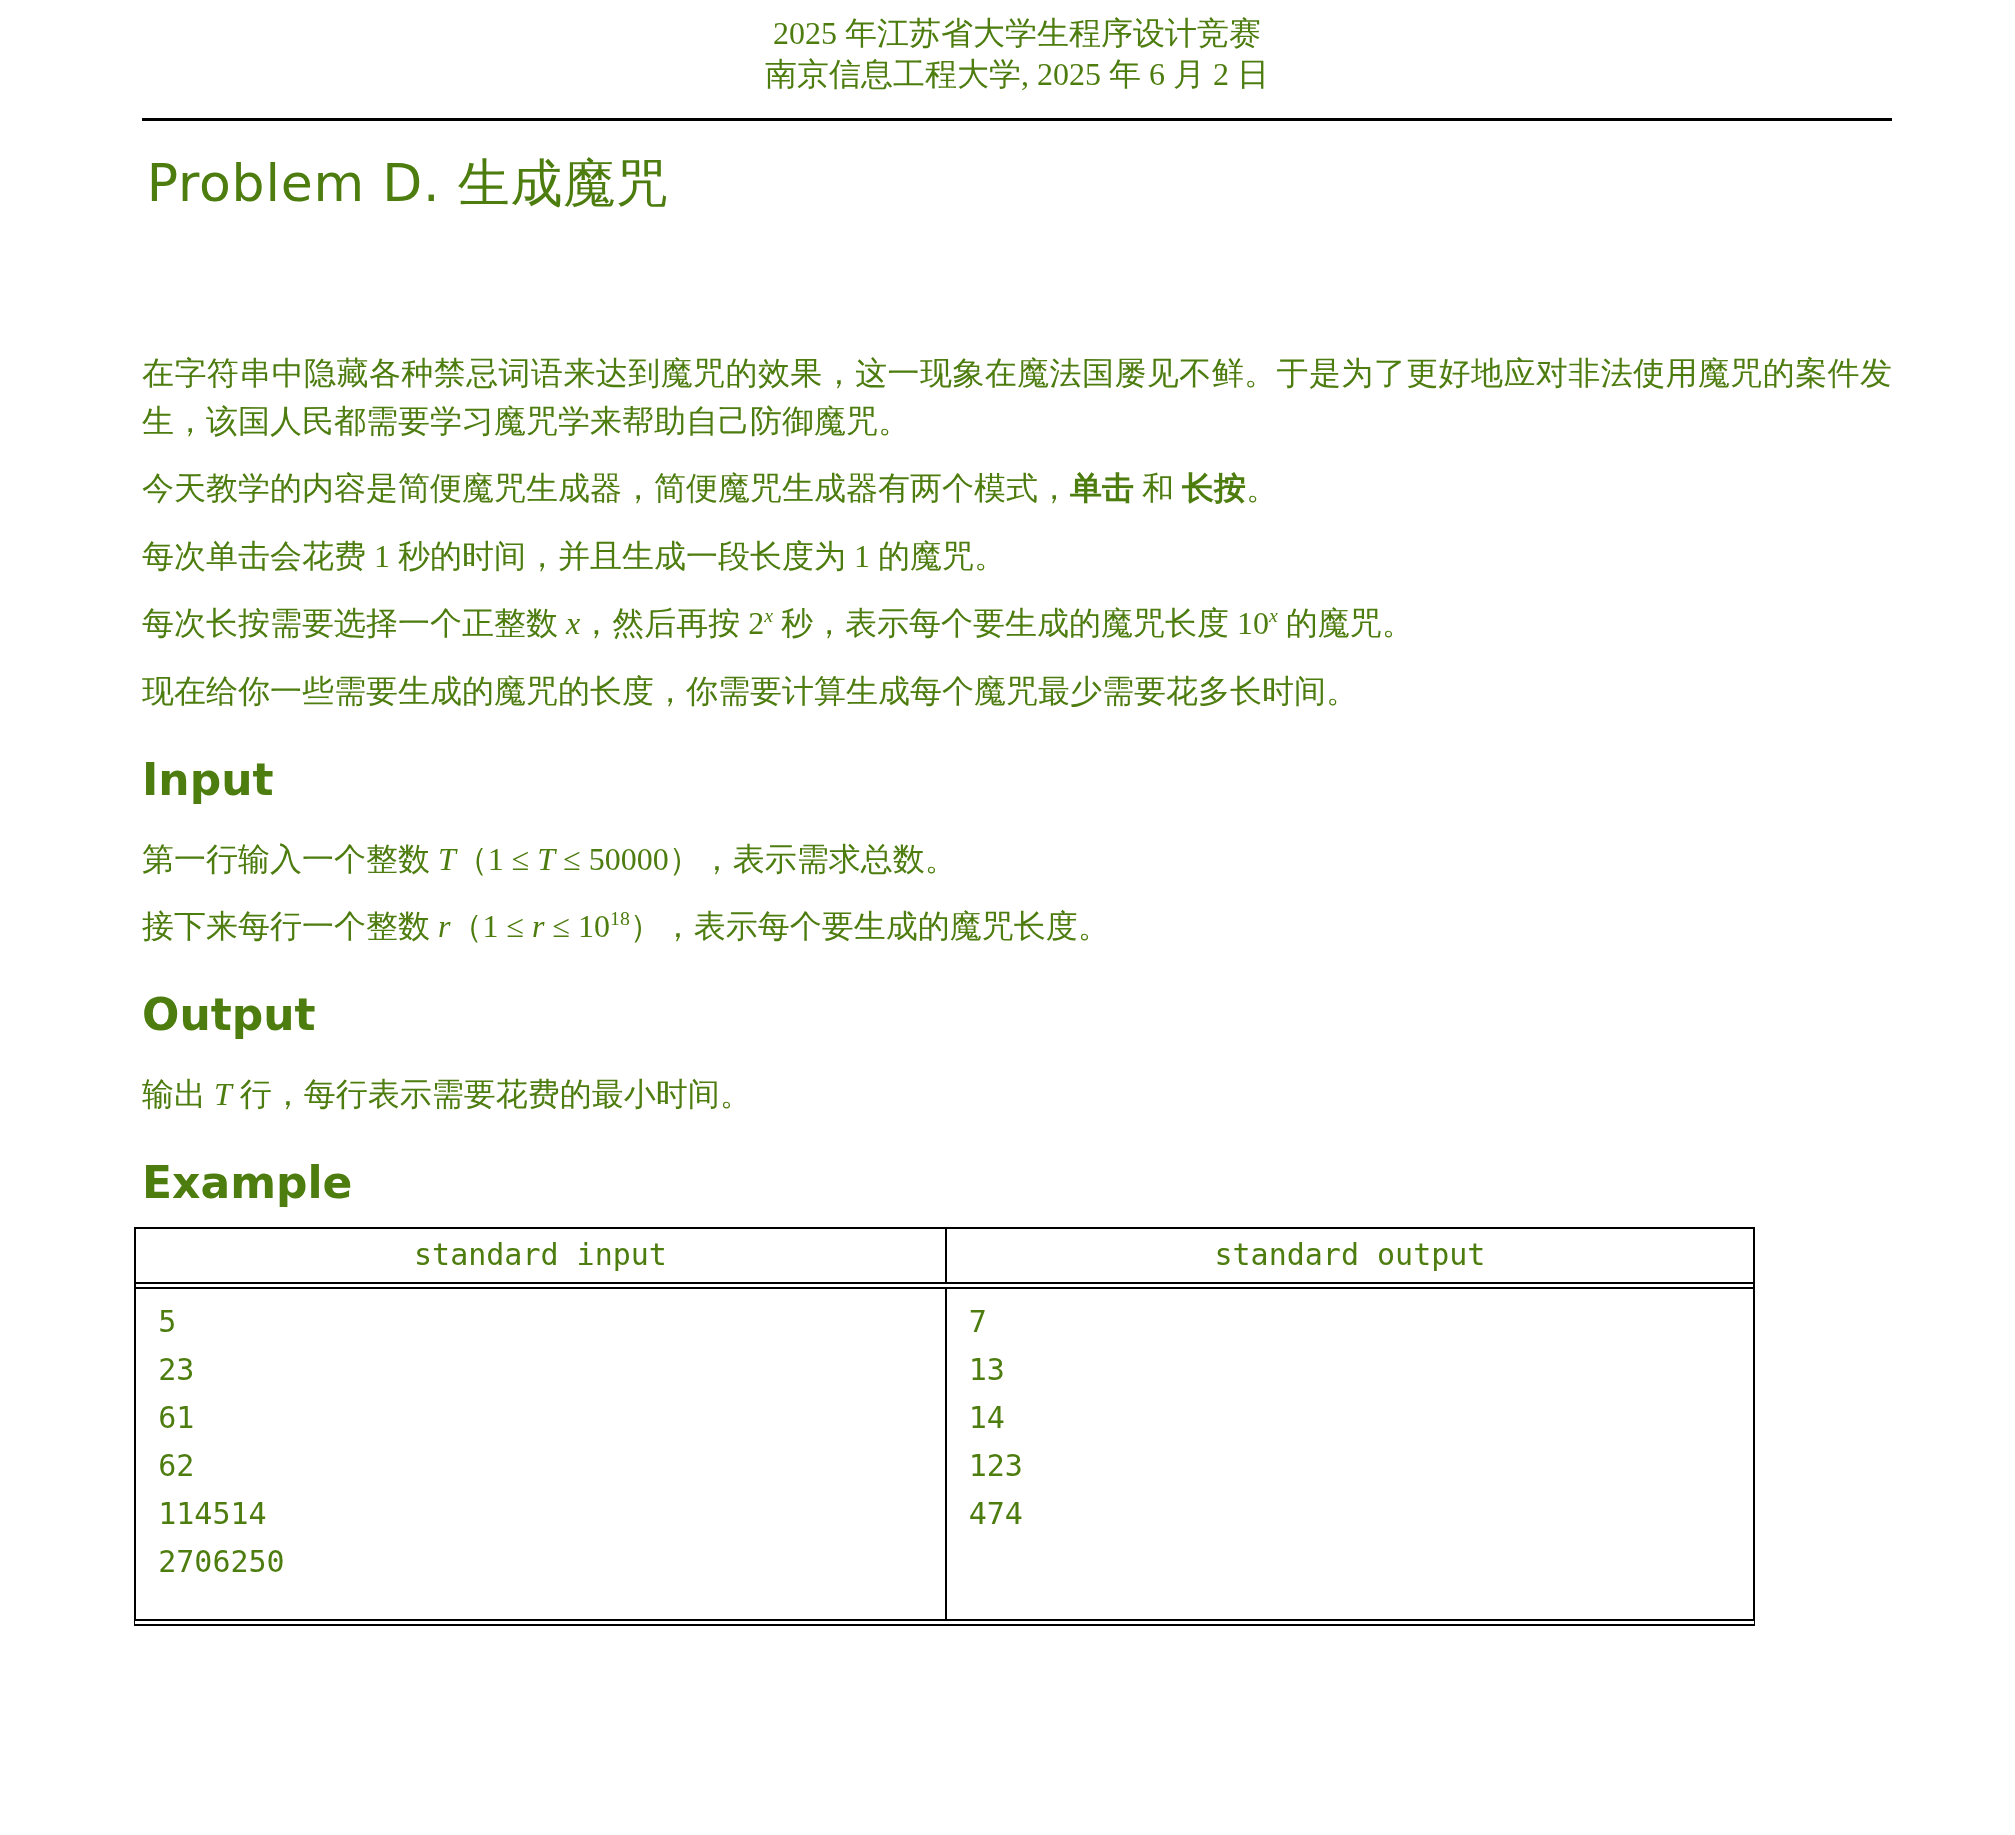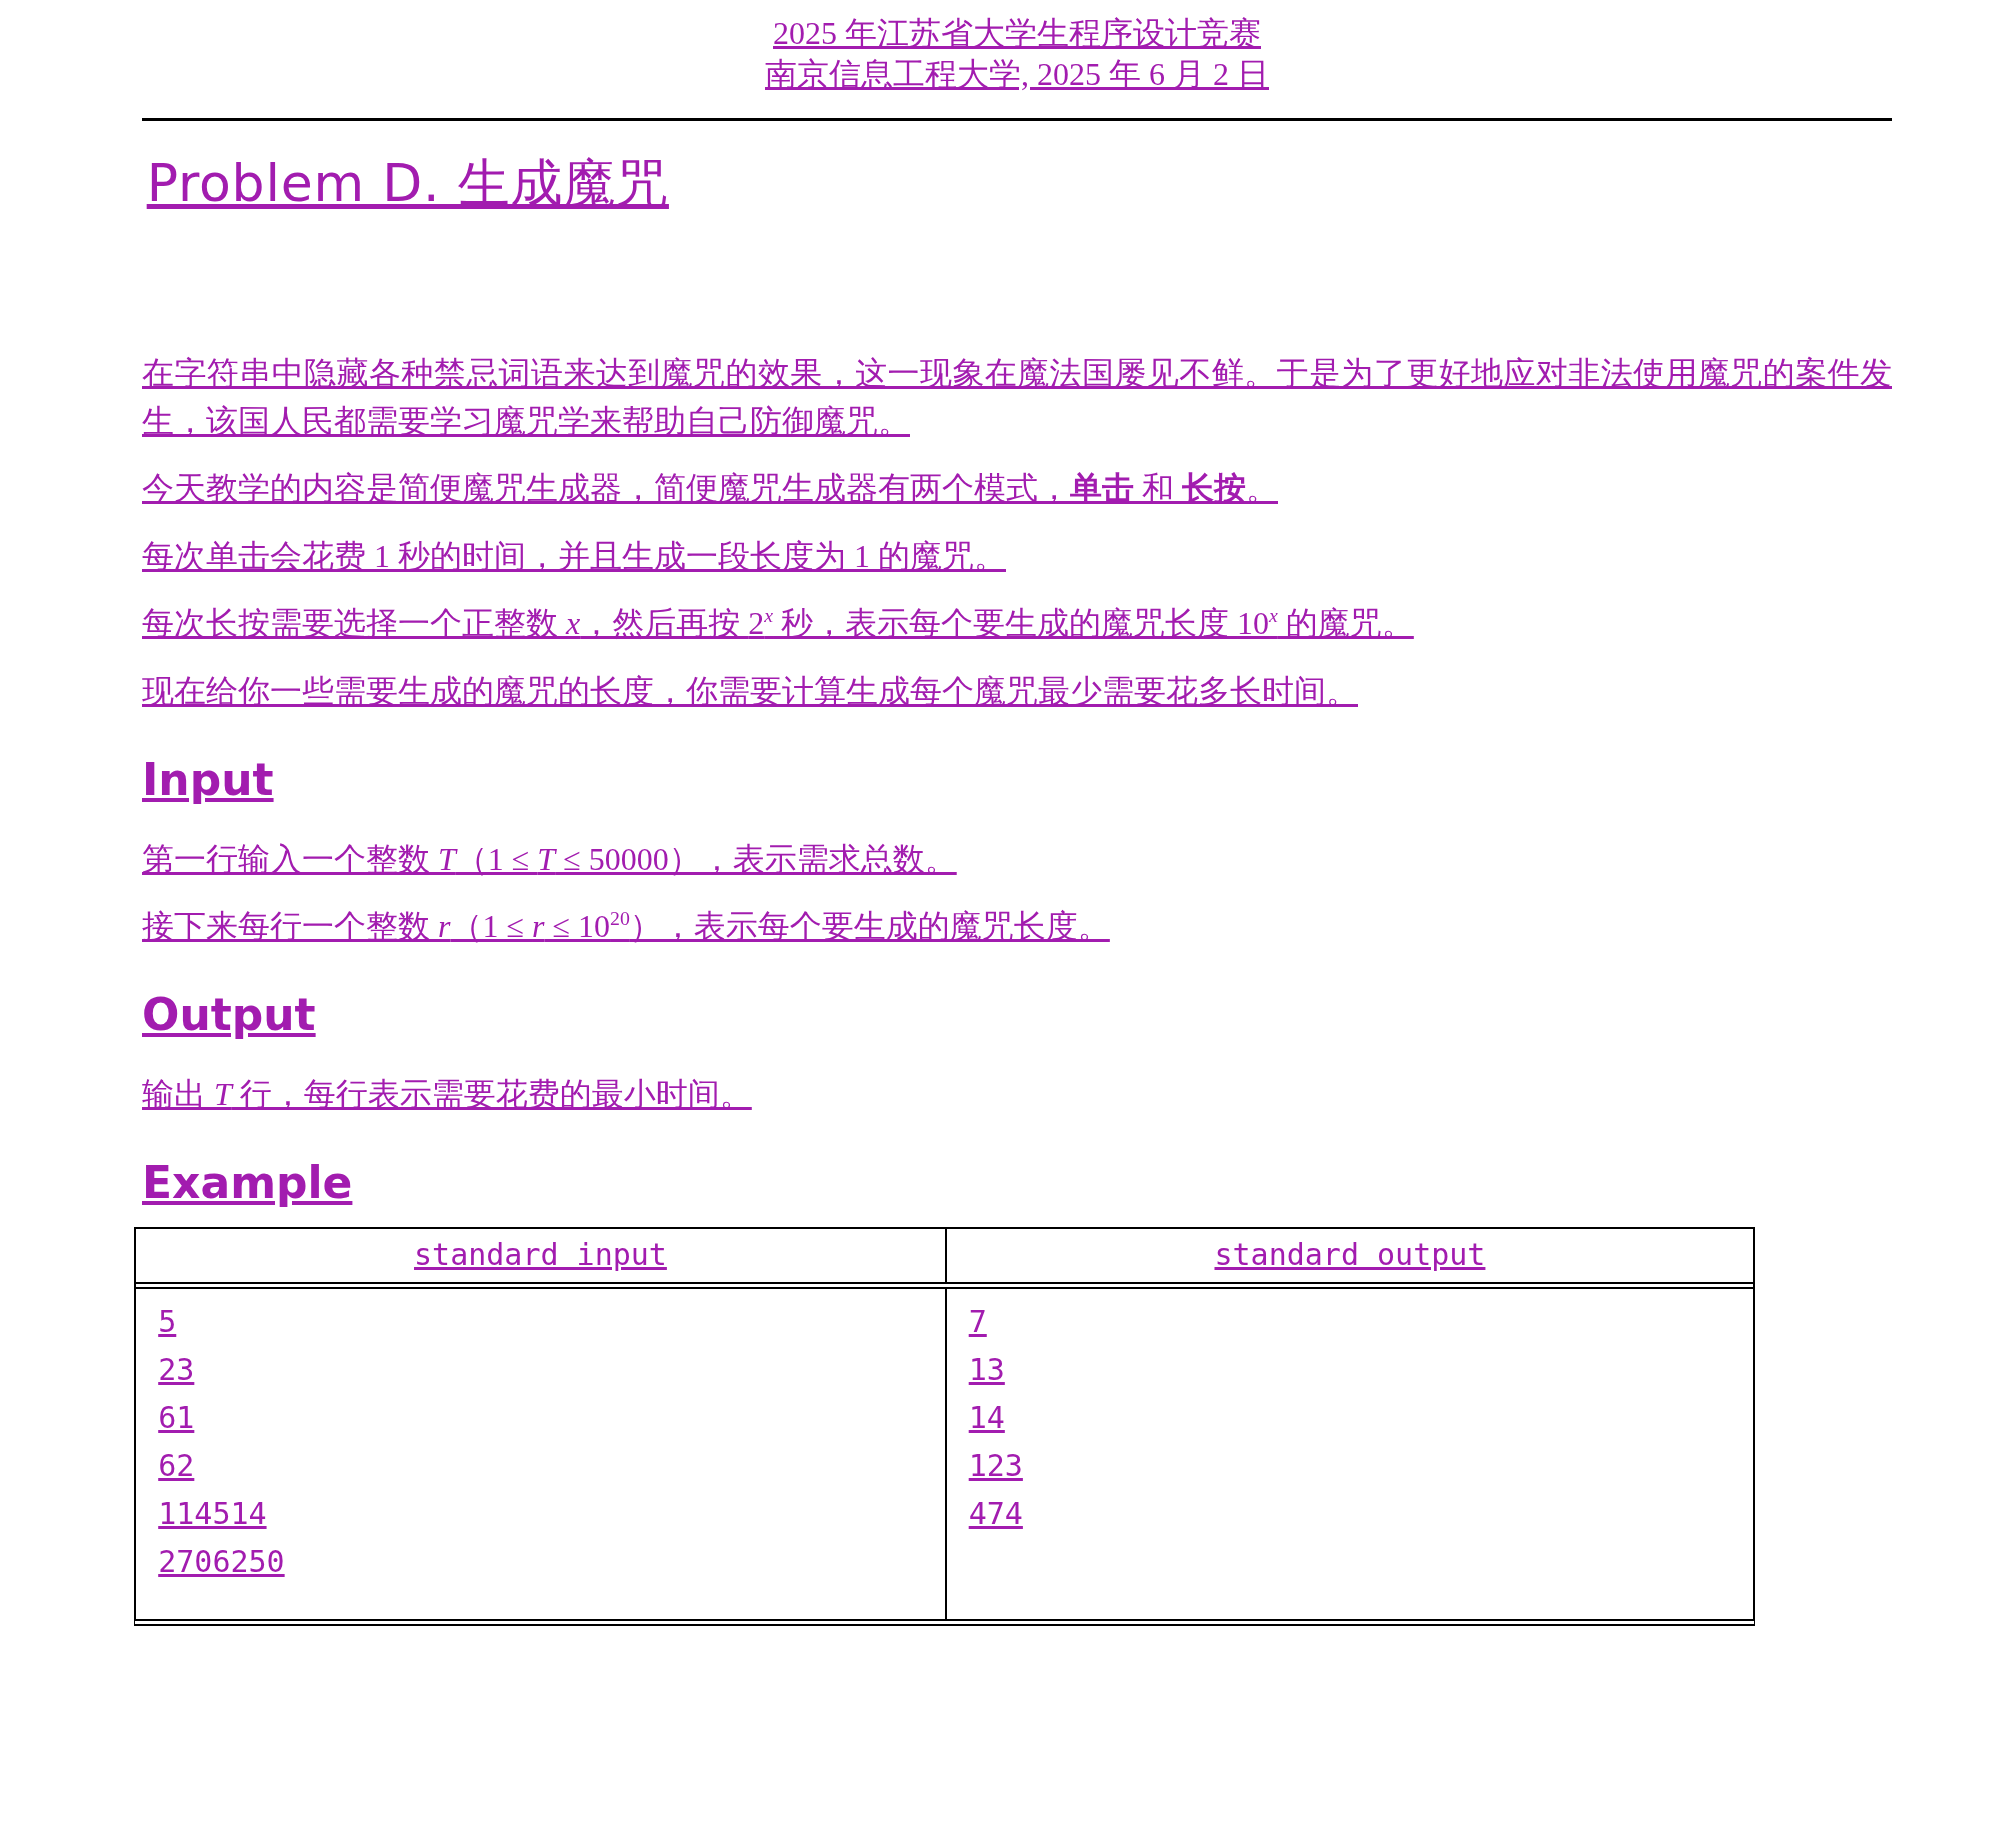--- a/index.html
+++ b/index.html
@@ -1,21 +1,20 @@
 <!DOCTYPE html>
 <html style="font-size:12.5px"><head>
 <meta charset="utf-8">
 <style>
   * { margin:0; padding:0; box-sizing:border-box; }
   html,body { background:#ffffff; }
   .page {
     position:relative; width:2015px; height:1835px;
-    background:#ffffff; color:#a21caf; overflow:hidden;
+    background:#ffffff; color:#4d7c0f; overflow:hidden;
     font-family:"Liberation Serif","DejaVu Serif",serif;
-    text-decoration:underline;
   }
   .content { padding:12.5px 123px 0 142px; }
   .doc-header { text-align:center; font-size:32px; line-height:41px; }
   .header-rule { height:3.1px; background:#000000; margin-top:23.4px; }
   .problem-title {
     font-family:"DejaVu Sans","Liberation Sans",sans-serif;
     font-weight:normal; font-size:52px; margin-top:28px; margin-left:4.7px;
     letter-spacing:0.8px;
   }
   .body-p {
@@ -67,21 +66,21 @@
     <p class="body-p">每次单击会花费 1 秒的时间，并且生成一段长度为 1 的魔咒。</p>
 
     <p class="body-p"><span>每次长按需要选择一个正整数 </span><span class="mv">x</span><span>，然后再按 </span><span>2</span><sup class="mv">x</sup><span> 秒，表示每个要生成的魔咒长度 </span><span>10</span><sup class="mv">x</sup><span> 的魔咒。</span></p>
 
     <p class="body-p">现在给你一些需要生成的魔咒的长度，你需要计算生成每个魔咒最少需要花多长时间。</p>
 
     <h2 class="section-heading">Input</h2>
 
     <p class="body-p after-heading"><span>第一行输入一个整数 </span><span class="mv">T</span><span>（1 ≤ </span><span class="mv">T</span><span> ≤ 50000），表示需求总数。</span></p>
 
-    <p class="body-p"><span>接下来每行一个整数 </span><span class="mv">r</span><span>（1 ≤ </span><span class="mv">r</span><span> ≤ 10</span><sup>20</sup><span>），表示每个要生成的魔咒长度。</span></p>
+    <p class="body-p"><span>接下来每行一个整数 </span><span class="mv">r</span><span>（1 ≤ </span><span class="mv">r</span><span> ≤ 10</span><sup>18</sup><span>），表示每个要生成的魔咒长度。</span></p>
 
     <h2 class="section-heading">Output</h2>
 
     <p class="body-p after-heading"><span>输出 </span><span class="mv">T</span><span> 行，每行表示需要花费的最小时间。</span></p>
 
     <h2 class="section-heading">Example</h2>
 
     <div class="example-table">
       <div class="t-row t-head">
         <div class="t-cell">standard input</div>

